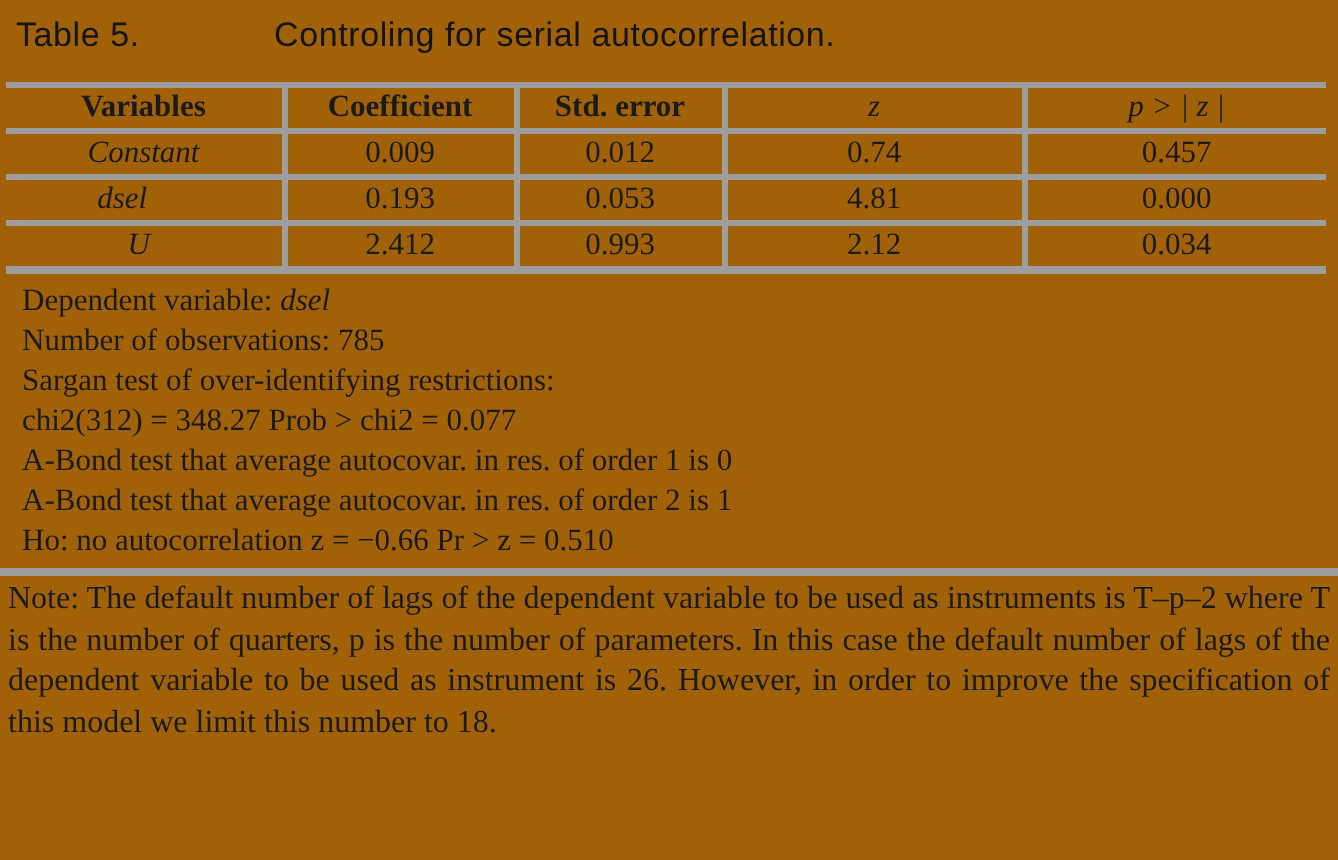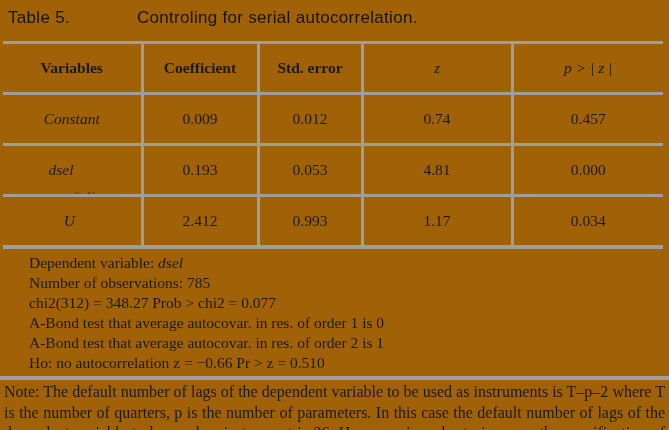--- a/index.html
+++ b/index.html
@@ -28,38 +28,38 @@
     table-layout: fixed;
     width: 660px;
     margin: 11px 3px 0 3px;
     font-family: "Liberation Serif", serif;
     font-size: 15.5px;
     color: #1a1a1a;
   }
   table.results { border-top: 3px solid #9e9e9e; border-bottom: 4px solid #9e9e9e; }
   table.results tr { border-bottom: 3px solid #9e9e9e; }
   table.results th, table.results td {
-    padding: 15px 2px;
+    padding: 1px 2px;
     height: 19px;
     text-align: center;
     vertical-align: middle;
     overflow: hidden;
   }
   table.results th { font-weight: bold; }
   table.results th.it { font-weight: normal; font-style: italic; }
   table.results th:not(:first-child),
   table.results td:not(:first-child) { border-left: 3px solid #9e9e9e; }
   td.var-cell { text-align: left; padding-left: 9px; font-style: italic; }
   td.var-cell sub { font-size: 11px; font-style: italic; position: relative; top: 20px; line-height: 0; }
   
   .stats {
     font-family: "Liberation Serif", serif;
     font-size: 15.5px;
     line-height: 20px;
-    padding: 4px 4px 0 29px;
+    padding: 4px 4px 0 11px;
     color: #1a1a1a;
   }
   .stats .dep-var { font-style: italic; }
   
   .divider { border-top: 4px solid #9e9e9e; margin-top: 3px; }
   
   .note {
     font-family: "Liberation Serif", serif;
     font-size: 16px;
     line-height: 20.5px;
@@ -108,29 +108,30 @@
         <td class="var-cell"><span>dsel</span><sub>(t–1)</sub></td>
         <td>0.193</td>
         <td>0.053</td>
         <td>4.81</td>
         <td>0.000</td>
       </tr>
       <tr>
         <td class="var-cell"><span>U</span><sub>v</sub></td>
         <td>2.412</td>
         <td>0.993</td>
-        <td>1.17</td>
+        <td>2.12</td>
         <td>0.034</td>
       </tr>
     </tbody>
   </table>
 
   <div class="stats">
     <div><span>Dependent variable: </span><span class="dep-var">dsel</span></div>
     <div>Number of observations: 785</div>
+    <div>Sargan test of over-identifying restrictions:</div>
     <div>chi2(312) = 348.27 Prob &gt; chi2 = 0.077</div>
     <div>A-Bond test that average autocovar. in res. of order 1 is 0</div>
     <div>A-Bond test that average autocovar. in res. of order 2 is 1</div>
     <div>Ho: no autocorrelation z = −0.66 Pr &gt; z = 0.510</div>
   </div>
 
   <div class="divider"></div>
 
   <div class="note">Note: The default number of lags of the dependent variable to be used as instruments is T–p–2 where T is the number of quarters, p is the number of parameters. In this case the default number of lags of the dependent variable to be used as instrument is 26. However, in order to improve the specification of this model we limit this number to 18.</div>
 

